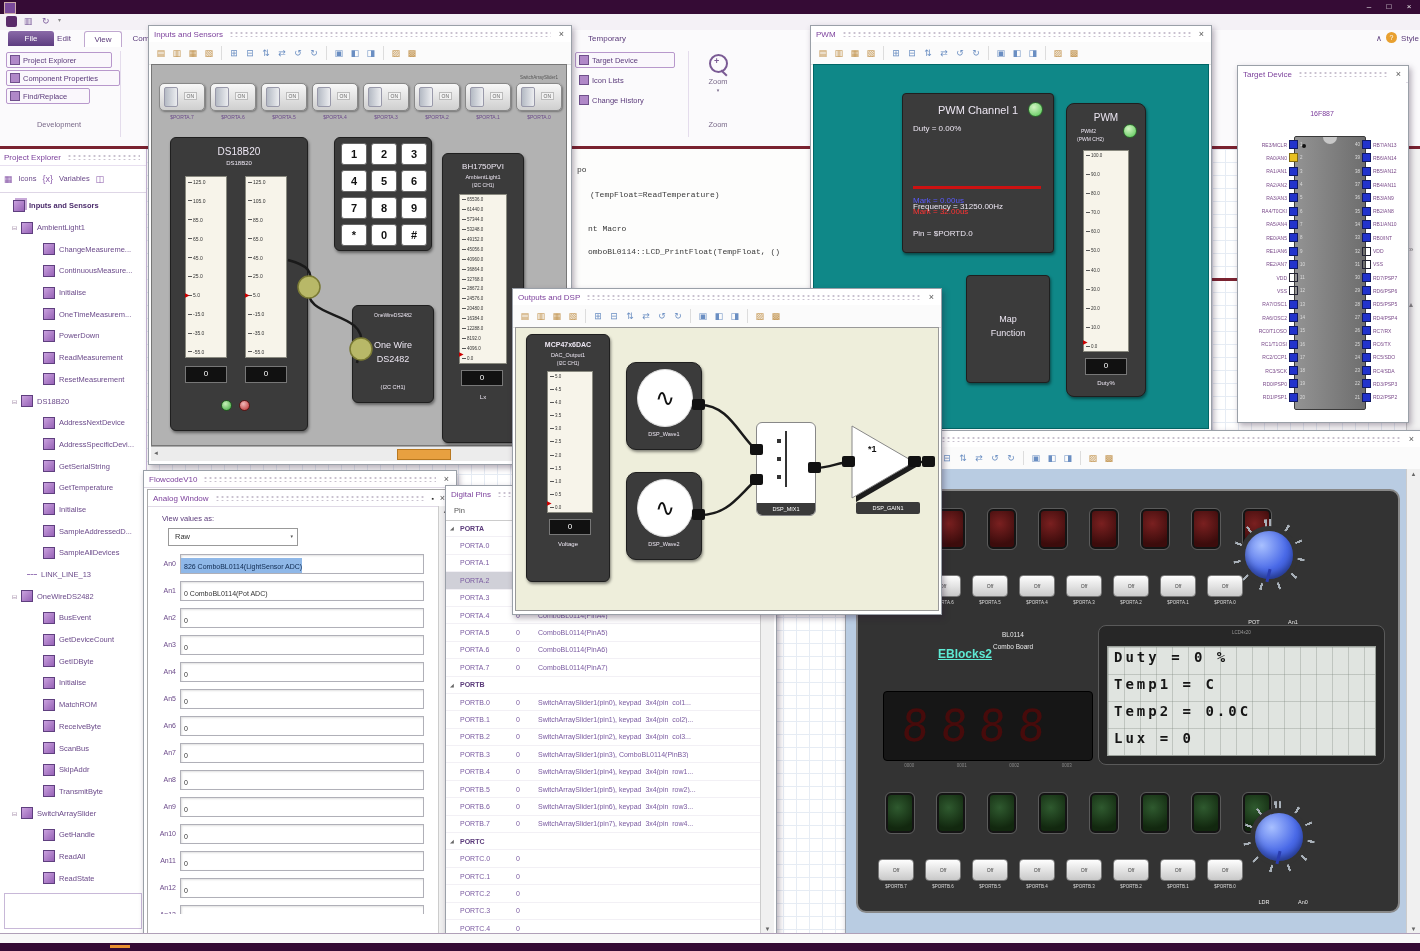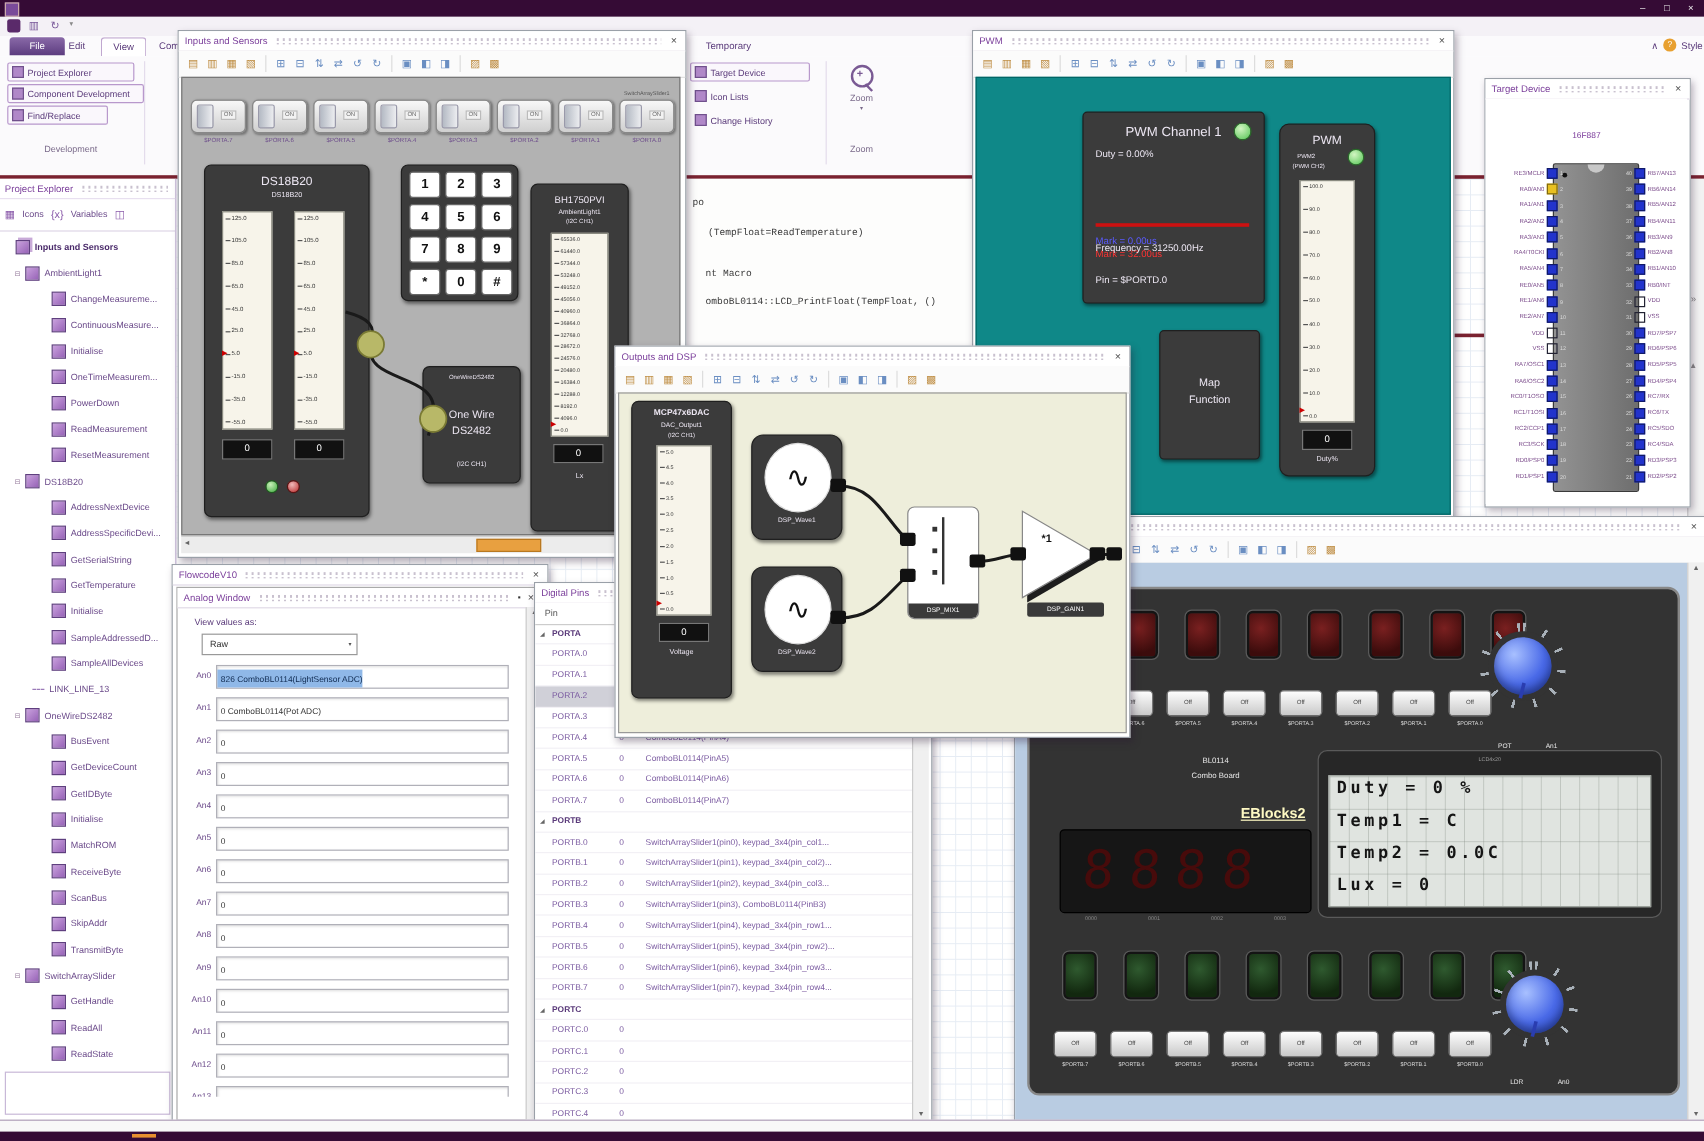--- a/index.html
+++ b/index.html
@@ -180,21 +180,21 @@
     <span class="rtab" style="left:1399px;width:22px">Style</span>
   </div>
 
   <div class="abs ribbon">
     <div class="rbtn" style="left:6px;top:5px;width:98px">
         <span class="ric"></span>
         <span>Project Explorer</span>
       </div>
     <div class="rbtn" style="left:6px;top:23px;width:106px">
         <span class="ric"></span>
-        <span>Component Development</span>
+        <span>Component Properties</span>
       </div>
     <div class="rbtn" style="left:6px;top:41px;width:76px">
         <span class="ric"></span>
         <span>Find/Replace</span>
       </div>
     <span class="rlabel" style="left:6px;top:73px;width:106px">Development</span>
     <span class="rsep" style="left:120px;top:4px;height:86px"></span>
 
     <div class="rbtn" style="left:575px;top:5px;width:92px">
         <span class="ric"></span>
@@ -1122,21 +1122,21 @@
             </div>
           </div>
         <div class="ring" style="left:375px;top:28px;width:72px;height:72px">
             <div class="ringin"></div>
           </div>
         <div class="knob" style="left:387px;top:40px;width:48px;height:48px"></div>
         <span class="klab" style="left:381px;top:128px">POT</span>
         <span class="klab" style="left:420px;top:128px">An1</span>
         <span class="abs" style="left:80px;top:140px;width:150px;text-align:center;font-size:6.5px;color:#e8e8e8">BL0114</span>
         <span class="abs" style="left:80px;top:152px;width:150px;text-align:center;font-size:6.5px;color:#e8e8e8">Combo Board</span>
-        <span class="abs" style="left:80px;top:180px;width:150px;text-align:right;font-size:12px;font-weight:bold;color:#fef9c3;text-decoration:underline">EBlocks2</span>
+        <span class="abs" style="left:80px;top:156px;width:150px;text-align:left;font-size:12px;font-weight:bold;color:#5eead4;text-decoration:underline">EBlocks2</span>
         <div class="seg" style="left:25px;top:200px;width:210px;height:70px">
 
         <span class="sdg">8</span>
             <span class="sdg">8</span>
             <span class="sdg">8</span>
             <span class="sdg">8</span>
           </div>
         <div class="seglabs" style="left:25px;top:272px;width:210px">
 
         <span>0000</span>

